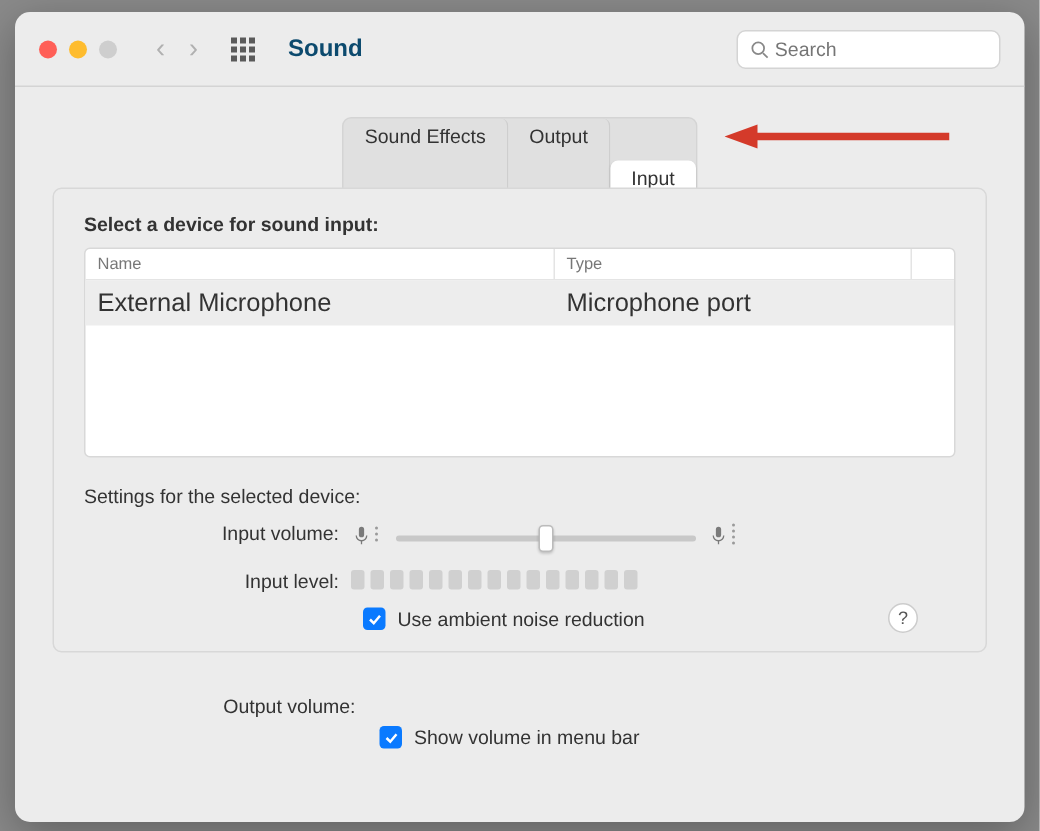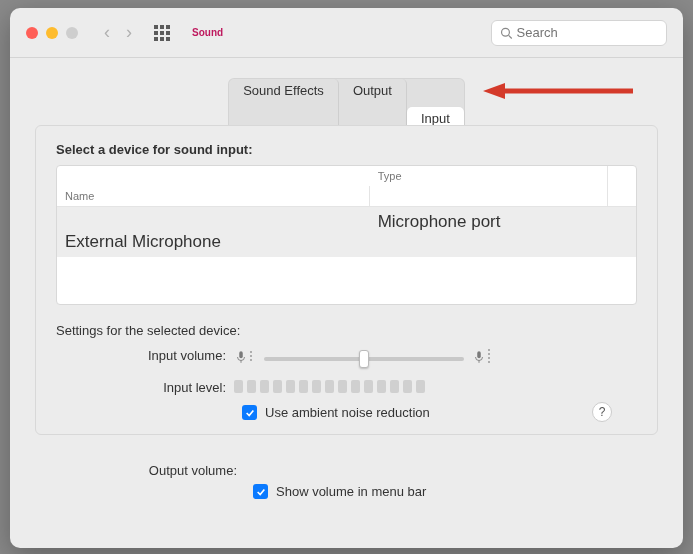--- a/index.html
+++ b/index.html
@@ -31,21 +31,21 @@
 }
 .traffic { display: flex; gap: 8px; }
 .dot { width: 12px; height: 12px; border-radius: 50%; }
 .dot.red { background: #ff5f57; }
 .dot.yellow { background: #febc2e; }
 .dot.green { background: #cecece; }
 .nav-arrows { display: flex; gap: 16px; margin-left: 16px; }
 .nav-arrow { color: #b0b0b0; font-size: 18px; cursor: pointer; user-select: none; }
 .grid-icon { margin-left: 12px; display: grid; grid-template-columns: repeat(3,4px); grid-template-rows: repeat(3,4px); gap: 2px; cursor: pointer; }
 .grid-icon span { background: #5a5a5a; width: 4px; height: 4px; }
-.title { font-weight: 600; font-size: 10px; margin-left: 12px; color: #be185d; }
+.title { font-weight: 600; font-size: 16px; margin-left: 12px; color: #0c4a6e; }
 .spacer { flex: 1; }
 .search {
   display: flex; align-items: center;
   background: #fff; border: 1px solid #d4d4d4;
   border-radius: 6px; padding: 3px 8px;
   width: 176px; height: 26px;
 }
 .search svg { width: 14px; height: 14px; margin-right: 4px; }
 .search input { border: none; outline: none; font-size: 13px; width: 100%; background: transparent; }
 
@@ -80,21 +80,21 @@
   padding: 16px 20px 14px;
 }
 .section-label { font-weight: 600; margin-bottom: 8px; }
 .table {
   background: #fff; border: 1px solid #d8d8d8;
   border-radius: 4px; overflow: hidden;
   height: 140px;
 }
 .thead { display: flex; font-size: 11px; color: #777; border-bottom: 1px solid #e4e4e4; }
 .thead div { padding: 4px 8px; }
-.col-name { width: 54%; border-right: 1px solid #e4e4e4; margin-top: 20px; }
+.col-name { width: 54%; border-right: 1px solid #e4e4e4; }
 .col-type { flex: 1; border-right: 1px solid #e4e4e4; }
 .col-end { width: 28px; }
 .trow { display: flex; background: #ededed; }
 .trow div { padding: 5px 8px; font-size: 17px; }
 
 .settings-label { margin-top: 18px; margin-bottom: 10px; }
 
 .form-row { display: flex; align-items: flex-start; margin: 10px 0; }
 .row-label { width: 178px; text-align: right; padding-right: 8px; }
 .row-body { flex: 1; display: flex; align-items: center; gap: 8px; }

